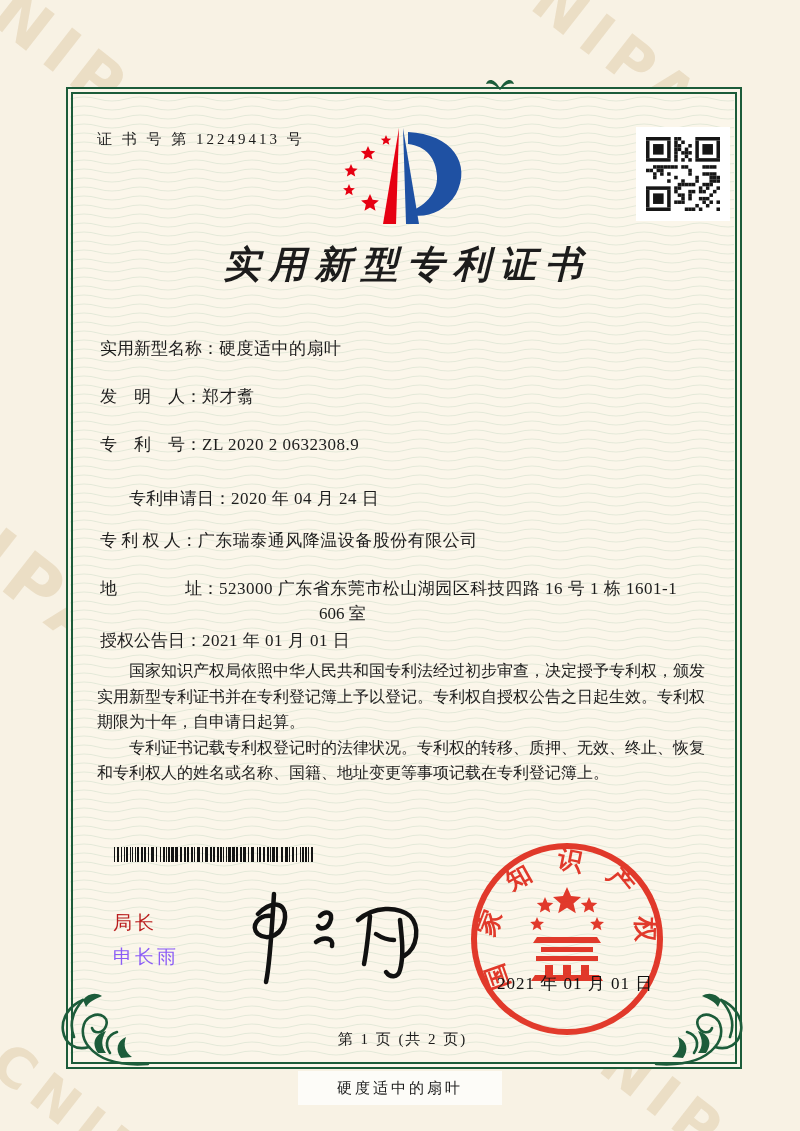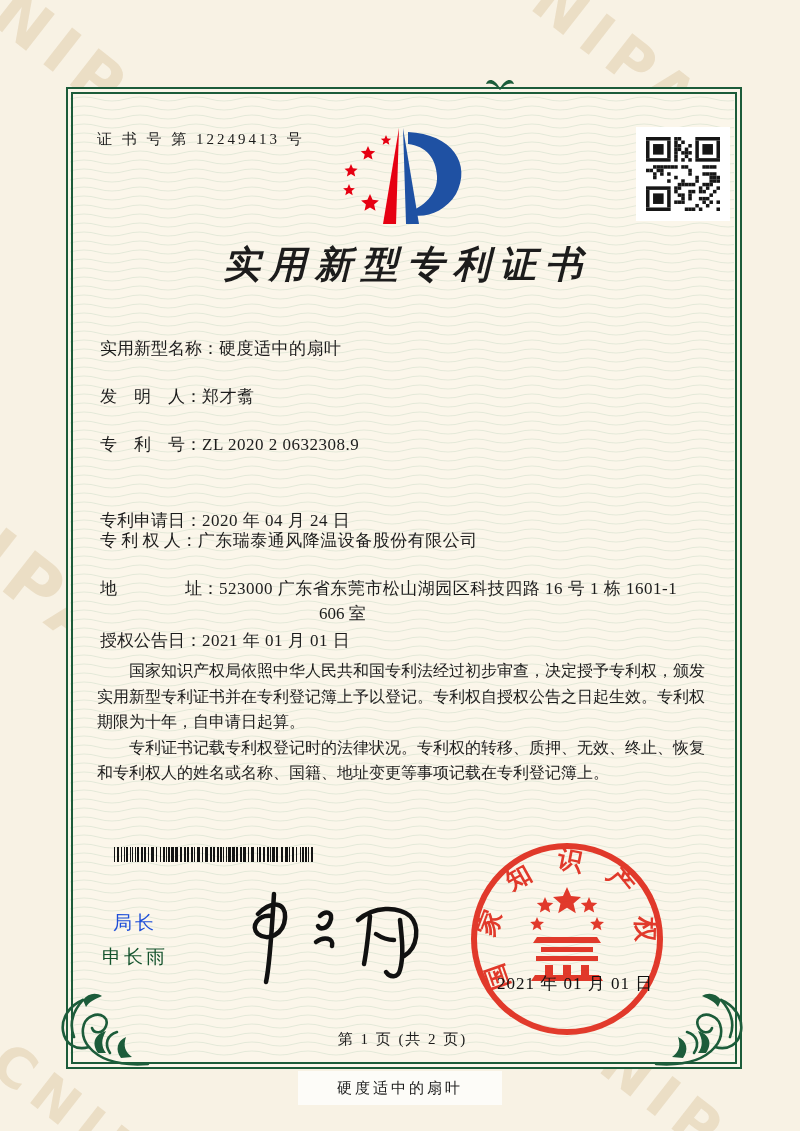--- a/index.html
+++ b/index.html
@@ -20,23 +20,23 @@
          letter-spacing:9px;padding-left:9px;box-sizing:border-box;font-style:italic;}
   .frow{position:absolute;left:100px;width:620px;font-size:17px;white-space:nowrap;}
   .flabel{display:inline-block;}
   .fval{letter-spacing:0.5px;}
   .addr2{position:absolute;left:219px;top:25px;font-size:17px;}
   .pair2{position:absolute;left:315px;top:0;}
   .paras{position:absolute;left:97px;top:658px;width:608px;font-size:16px;line-height:25.5px;text-align:justify;}
   .paras p{margin:0;text-indent:2em;}
   .barcode{position:absolute;left:114px;top:847px;}
   .sig-title{position:absolute;left:113px;top:910px;font-size:19px;letter-spacing:3px;
-             font-family:"Liberation Sans","DejaVu Sans",sans-serif;color:#1d4ed8;}
-  .sig-name{position:absolute;left:102px;top:944px;font-size:19px;letter-spacing:3px;
-            font-family:Liberation Sans, sans-serif;color:#14532d;}
+             font-family:"Liberation Sans","DejaVu Sans",sans-serif;color:#b91c1c;}
+  .sig-name{position:absolute;left:113px;top:944px;font-size:19px;letter-spacing:3px;
+            font-family:Liberation Sans, sans-serif;color:#8b5cf6;}
   .signature{position:absolute;left:228px;top:886px;}
   .seal{position:absolute;left:462px;top:834px;width:210px;height:210px;}
   .seal-date{position:absolute;left:497px;top:972px;font-size:17px;letter-spacing:1px;color:#111;z-index:5;}
   .pagenum{position:absolute;left:67px;top:1030px;width:671px;text-align:center;font-size:15px;letter-spacing:2px;}
   .note{position:absolute;left:298px;top:1071px;width:204px;height:34px;background:#fdfcf8;
         display:flex;align-items:center;justify-content:center;font-size:15px;letter-spacing:3px;}
   .flourish{position:absolute;z-index:3;}
   .leaf{position:absolute;left:486px;top:74px;z-index:3;}
 </style>
 </head>
@@ -337,21 +337,21 @@
 
     <div class="frow" style="top:337px;">
       <span class="flabel">实用新型名称：</span><span class="fval">硬度适中的扇叶</span>
     </div>
     <div class="frow" style="top:385px;">
       <span class="flabel">发　明　人：</span><span class="fval">郑才翥</span>
     </div>
     <div class="frow" style="top:433px;">
       <span class="flabel">专　利　号：</span><span class="fval">ZL 2020 2 0632308.9</span>
     </div>
-    <div class="frow" style="top:509px;">
+    <div class="frow" style="top:487px;margin-left:29px;">
       <span class="flabel">专利申请日：</span><span class="fval">2020 年 04 月 24 日</span>
     </div>
     <div class="frow" style="top:529px;">
       <span class="flabel">专 利 权 人：</span><span class="fval">广东瑞泰通风降温设备股份有限公司</span>
     </div>
     <div class="frow" style="top:577px;height:50px;">
       <span class="flabel">地　　　　址：</span><span class="fval">523000 广东省东莞市松山湖园区科技四路 16 号 1 栋 1601-1</span>
       <span class="addr2">606 室</span>
     </div>
     <div class="frow" style="top:629px;">

